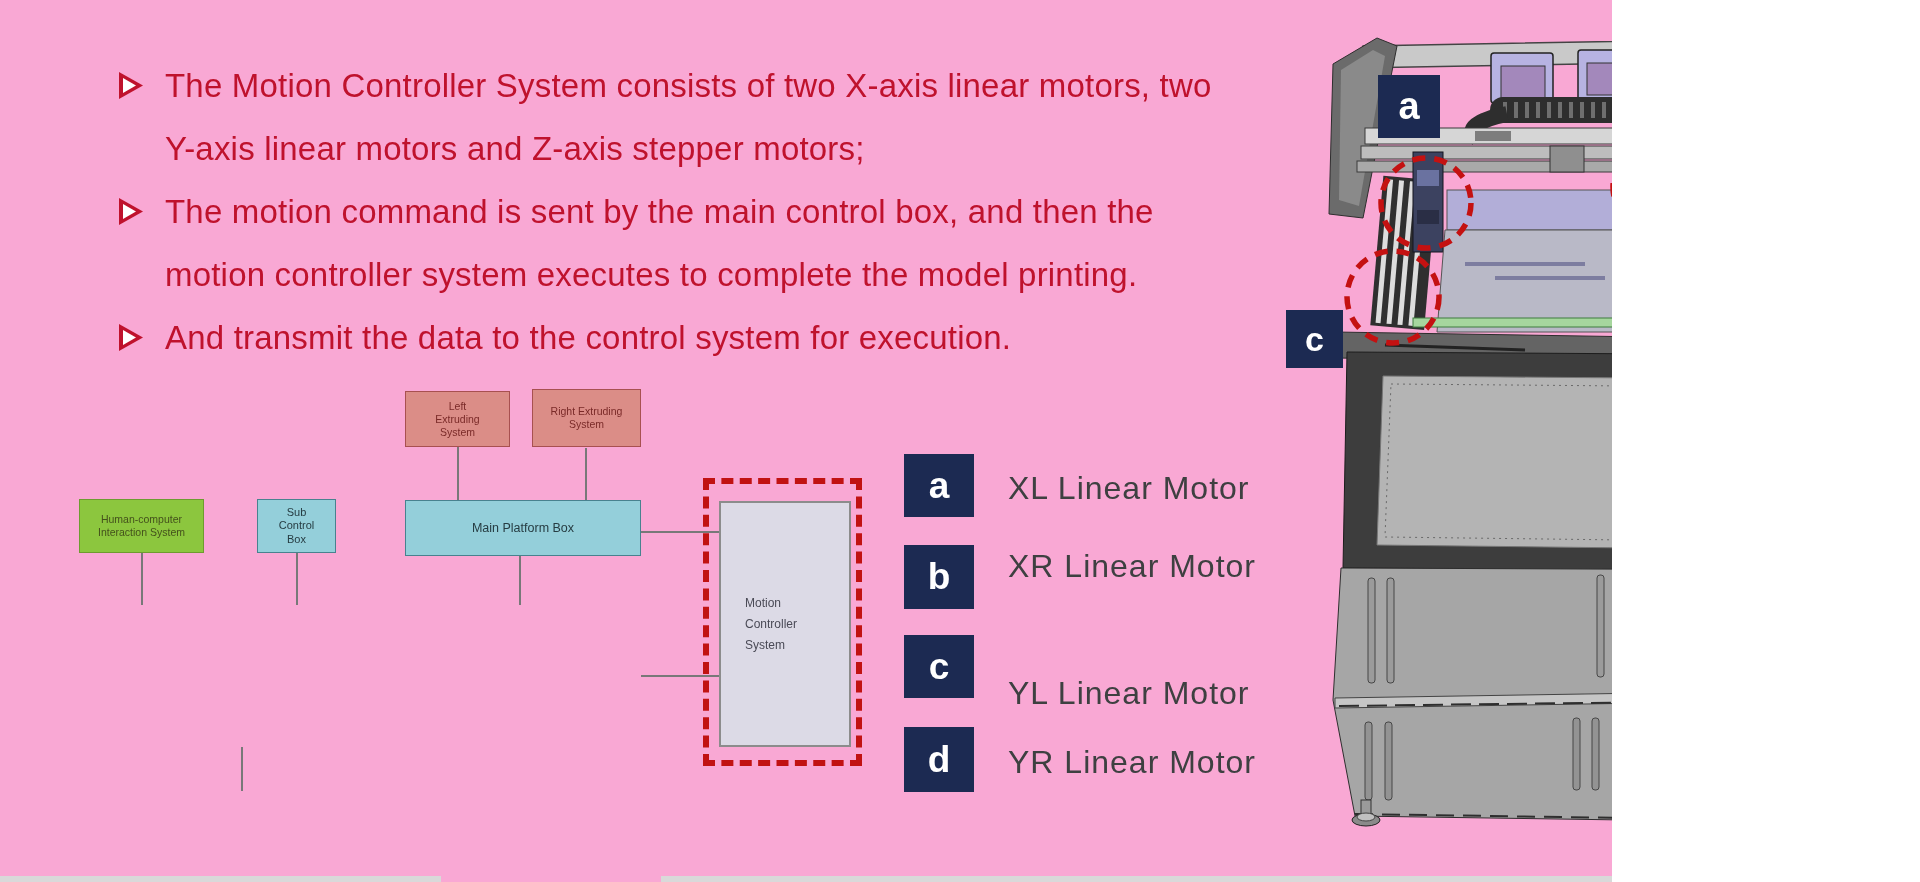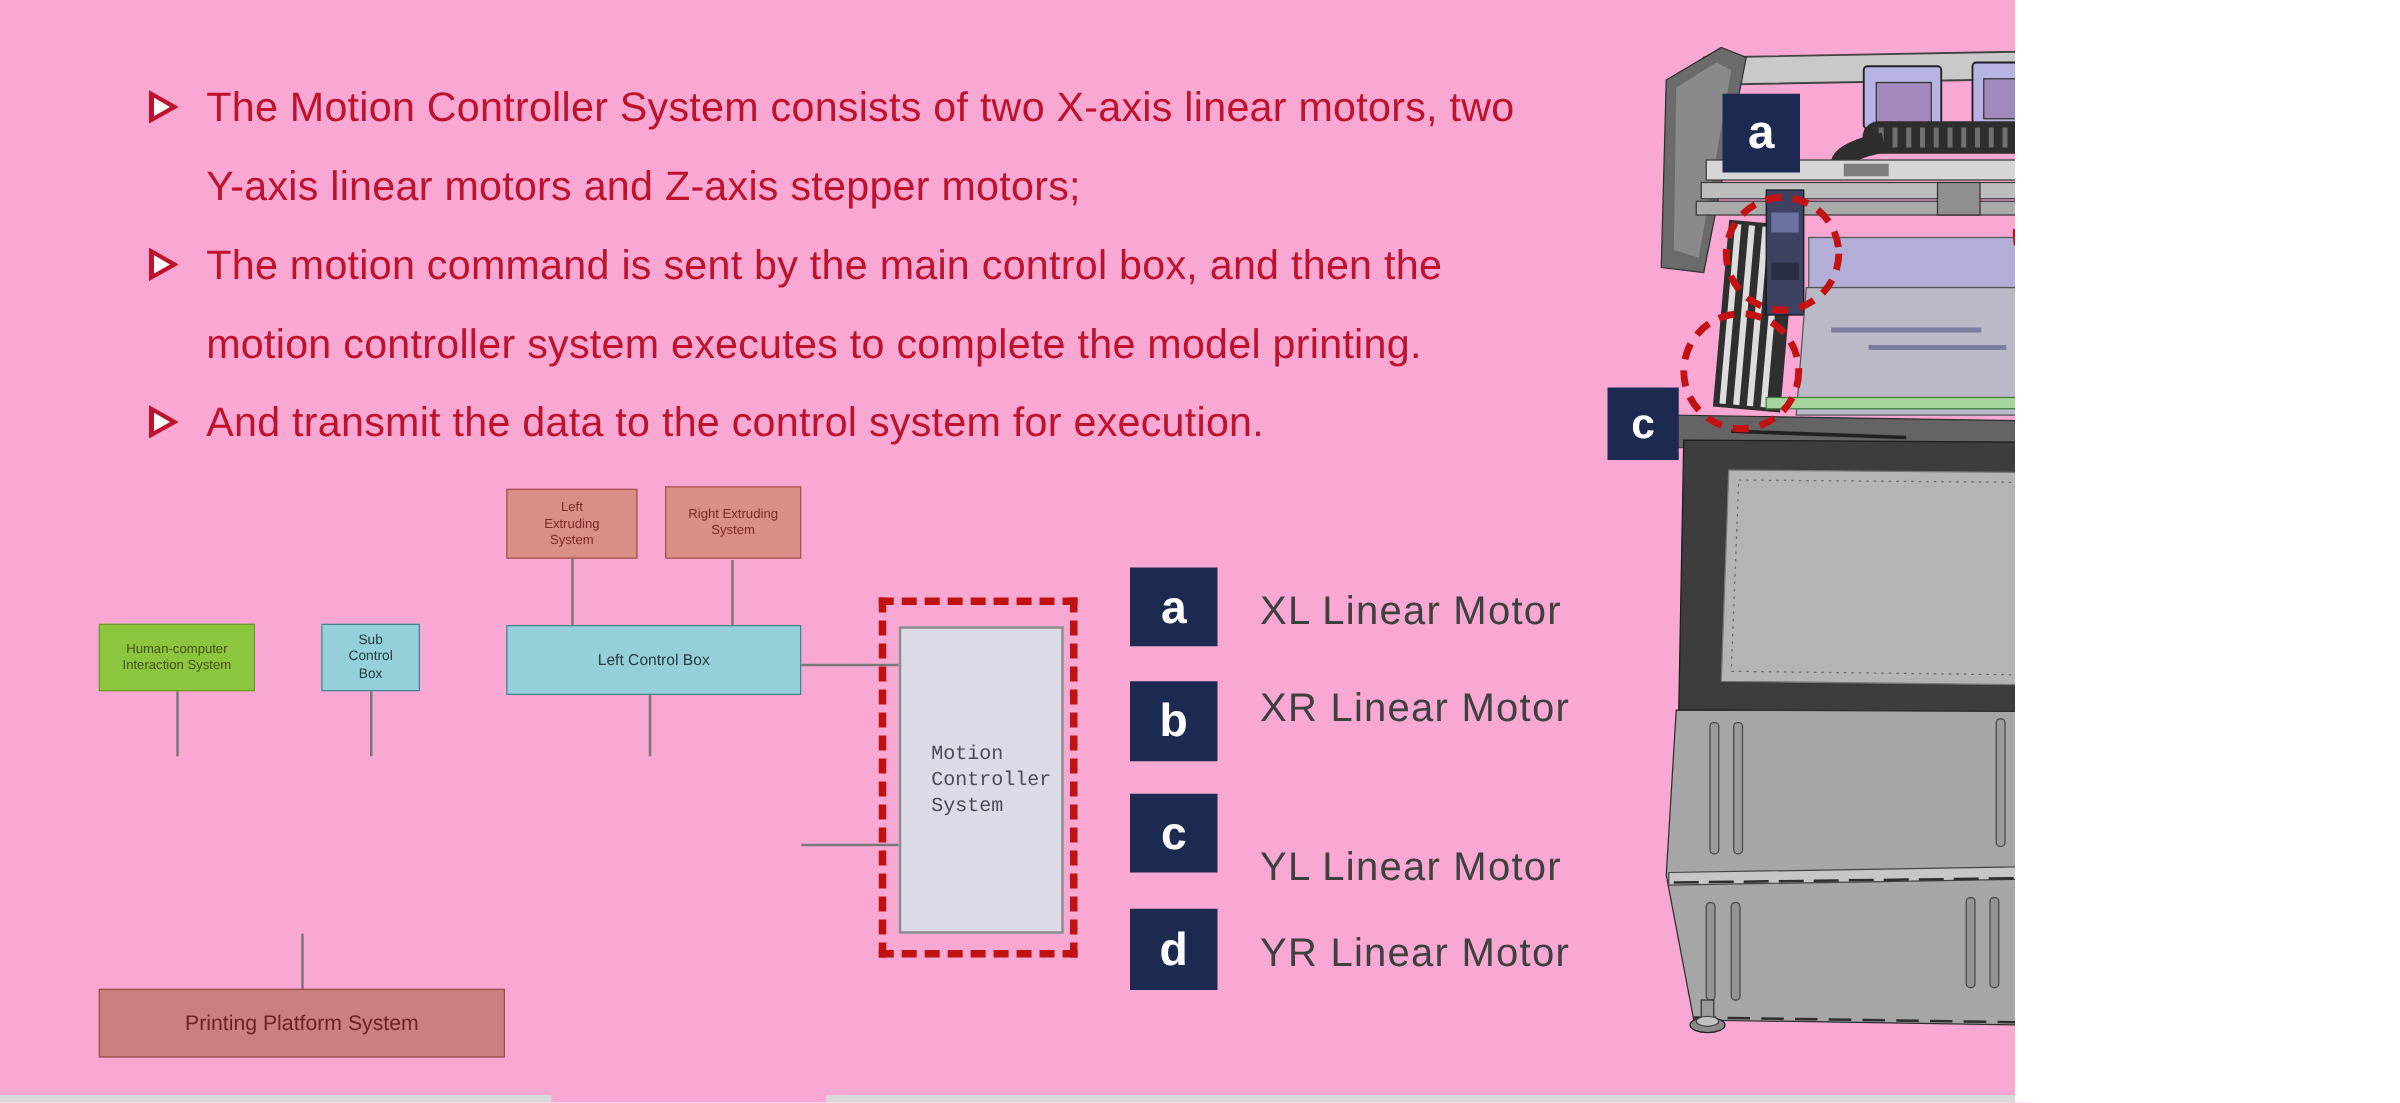--- a/index.html
+++ b/index.html
@@ -25,21 +25,21 @@
     white-space:pre-line; z-index:2;
   }
   .box-left-extruding  { left:405px; top:391px; width:105px; height:56px; background:#db8d87; border:1.5px solid #a85050; color:#7a2a28; font-size:10.5px; line-height:13px; }
   .box-right-extruding { left:532px; top:389px; width:109px; height:58px; background:#db8d87; border:1.5px solid #a85050; color:#7a2a28; font-size:10.5px; line-height:13px; }
   .box-human-computer  { left:79px;  top:499px; width:125px; height:54px; background:#8cc63e; border:1.5px solid #6e9b2f; color:#44511c; font-size:10.5px; line-height:13px; }
   .box-sub-control     { left:257px; top:499px; width:79px;  height:54px; background:#94cfda; border:1.5px solid #48828f; color:#263c42; font-size:11px;  line-height:13.5px; }
   .box-main-control    { left:405px; top:500px; width:236px; height:56px; background:#94cfda; border:1.5px solid #48828f; color:#263c42; font-size:12.5px; }
   .box-power-supply    { left:79px;  top:605px; width:562px; height:142px; background:#fbe7d2; border:1.5px solid #8f8f8f; color:#3e3e3e; font-size:20px; }
   .box-printing-platform{ left:79px; top:791px; width:325px; height:55px; background:#cc7f7f; border:1.5px solid #9a4f4f; color:#6e2222; font-size:17px; }
   .box-motion-controller{ left:719px; top:501px; width:132px; height:246px; background:#dcdae6; border:2px solid #8c8c8c;
-    color:#4a4a56; font-size:16px; line-height:21px; justify-content:flex-start; text-align:left; padding-left:24px;font-family:Liberation Mono, monospace; }
+    color:#4a4a56; font-size:12px; line-height:21px; justify-content:flex-start; text-align:left; padding-left:24px; }
   .dashed-frame {
     position:absolute; left:703px; top:478px; width:159px; height:288px;
     border:6px dashed #c11212; box-sizing:border-box; z-index:1;
   }
   .connector { position:absolute; background:#787878; z-index:0; }
   
   .legend-badge {
     position:absolute; background:#1c2a52; color:#ffffff;
     display:flex; align-items:center; justify-content:center;
     font-weight:bold; font-size:37px;
@@ -90,22 +90,21 @@
   <div class="dbox box-left-extruding">Left
 Extruding
 System</div>
   <div class="dbox box-right-extruding">Right Extruding
 System</div>
   <div class="dbox box-human-computer">Human-computer
 Interaction System</div>
   <div class="dbox box-sub-control">Sub
 Control
 Box</div>
-  <div class="dbox box-main-control">Left Control Box</div>
-  <div class="dbox box-printing-platform">Printing Platform System</div>
+  <div class="dbox box-main-control">Main Platform Box</div>
   <div class="dashed-frame"></div>
   <div class="dbox box-motion-controller">Motion
 Controller
 System</div>
 
   <div>
     <div class="legend-badge" style="left:904px; top:454px; width:70px; height:63px;">a</div>
     <div class="legend-label" style="left:1008px; top:470px;">XL Linear Motor</div>
     <div class="legend-badge" style="left:904px; top:545px; width:70px; height:64px;">b</div>
     <div class="legend-label" style="left:1008px; top:548px;">XR Linear Motor</div>

